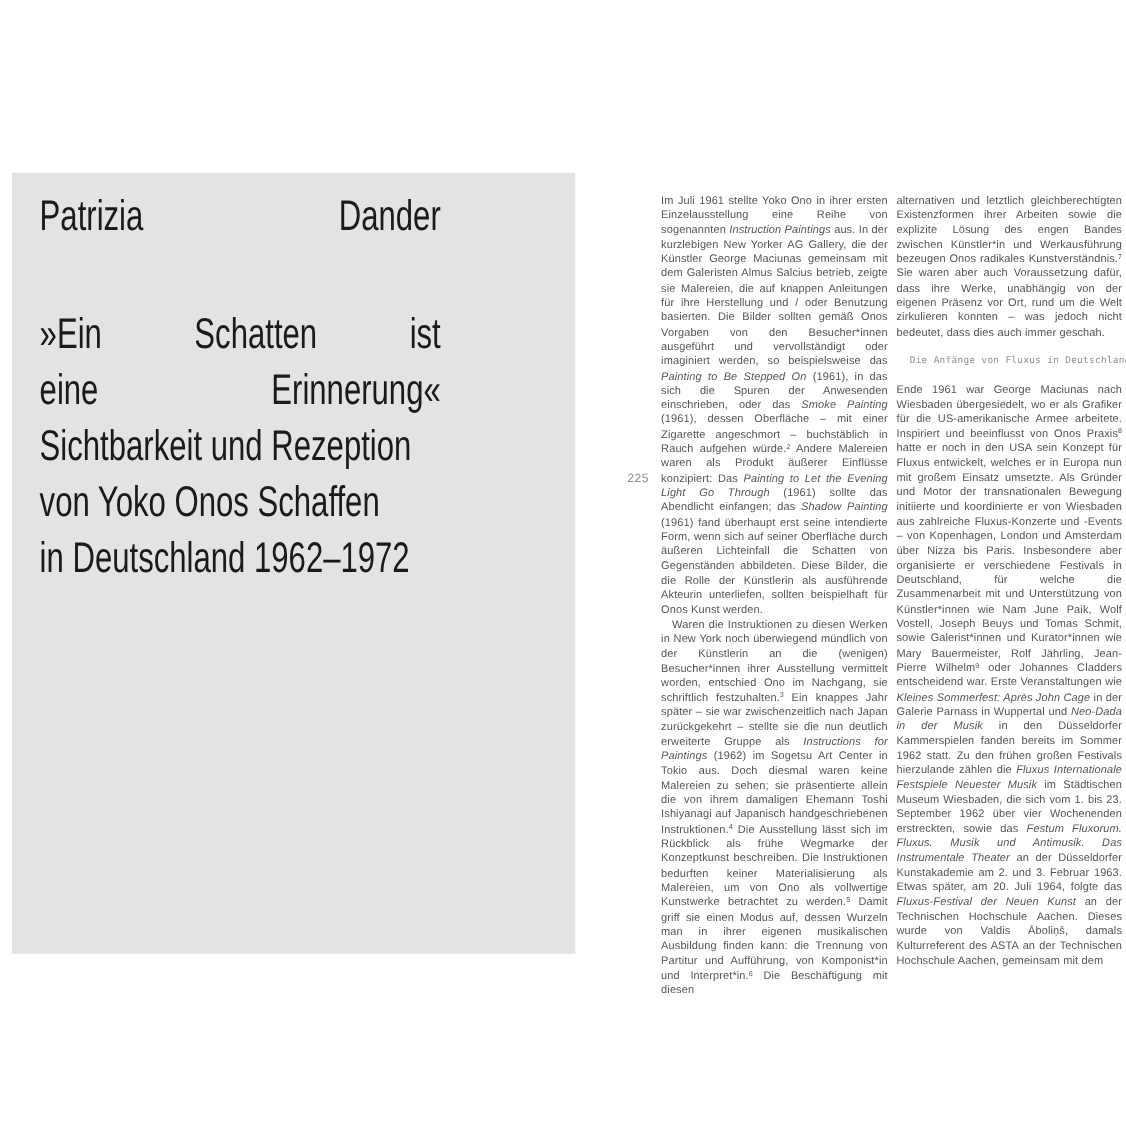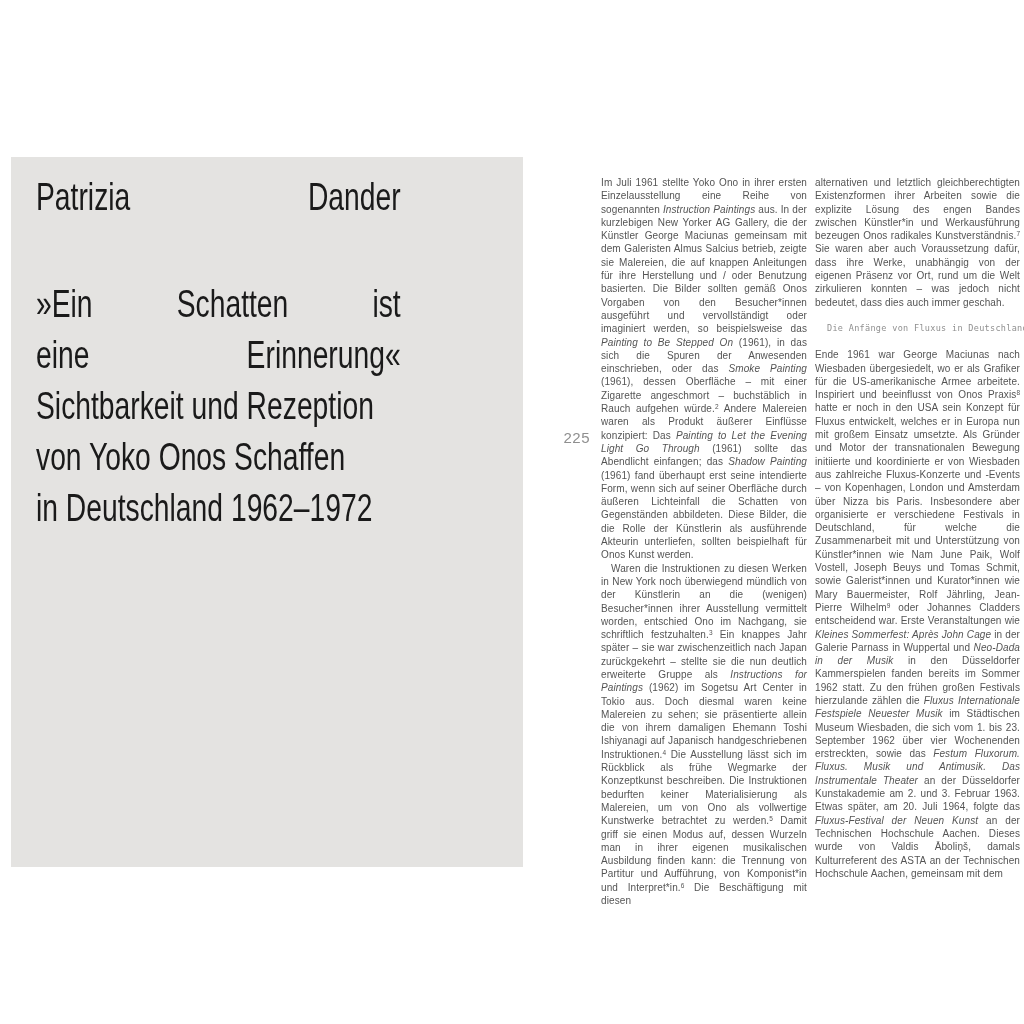--- a/index.html
+++ b/index.html
@@ -18,21 +18,21 @@
     transform:scaleX(0.725); transform-origin:0 0;
     color:var(--title-text,#1a1a1a);
     font-size:39px; line-height:51px; font-weight:400;
   }
   .spread { display:flex; justify-content:space-between; }
   .title-block { margin-top:56px; }
   .title-line { white-space:nowrap; }
   
   .page-number {
     position:absolute; left:549px; top:429px; width:41px; text-align:right;
-    font-size:15px; letter-spacing:0.5px; color:var(--muted-text,#8f8f8f);
+    font-size:11px; letter-spacing:0.5px; color:var(--muted-text,#8f8f8f);
   }
   .col {
     position:absolute; top:176px; width:206px;
     font-size:10px; line-height:13.3px; letter-spacing:0.1px;
     color:var(--body-text,#545454); text-align:justify;
     hyphens:auto; -webkit-hyphens:auto; word-spacing:0.1px;
   }
   .col-left  { left:601px; }
   .col-right { left:815px; width:205px; }
   .col p { margin:0; }

